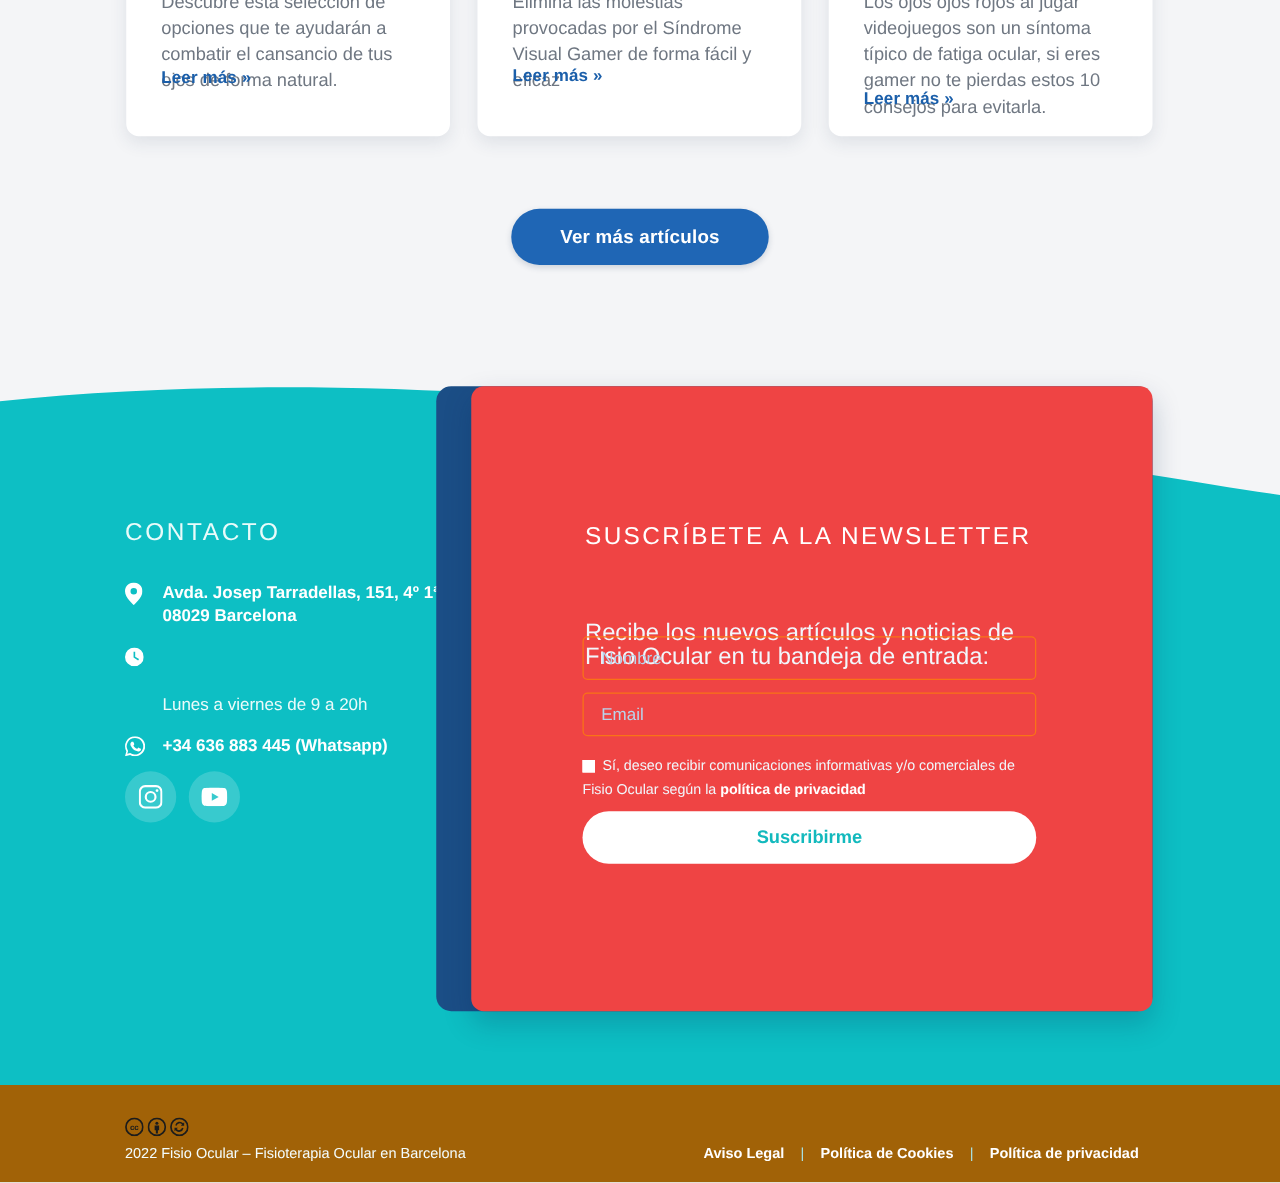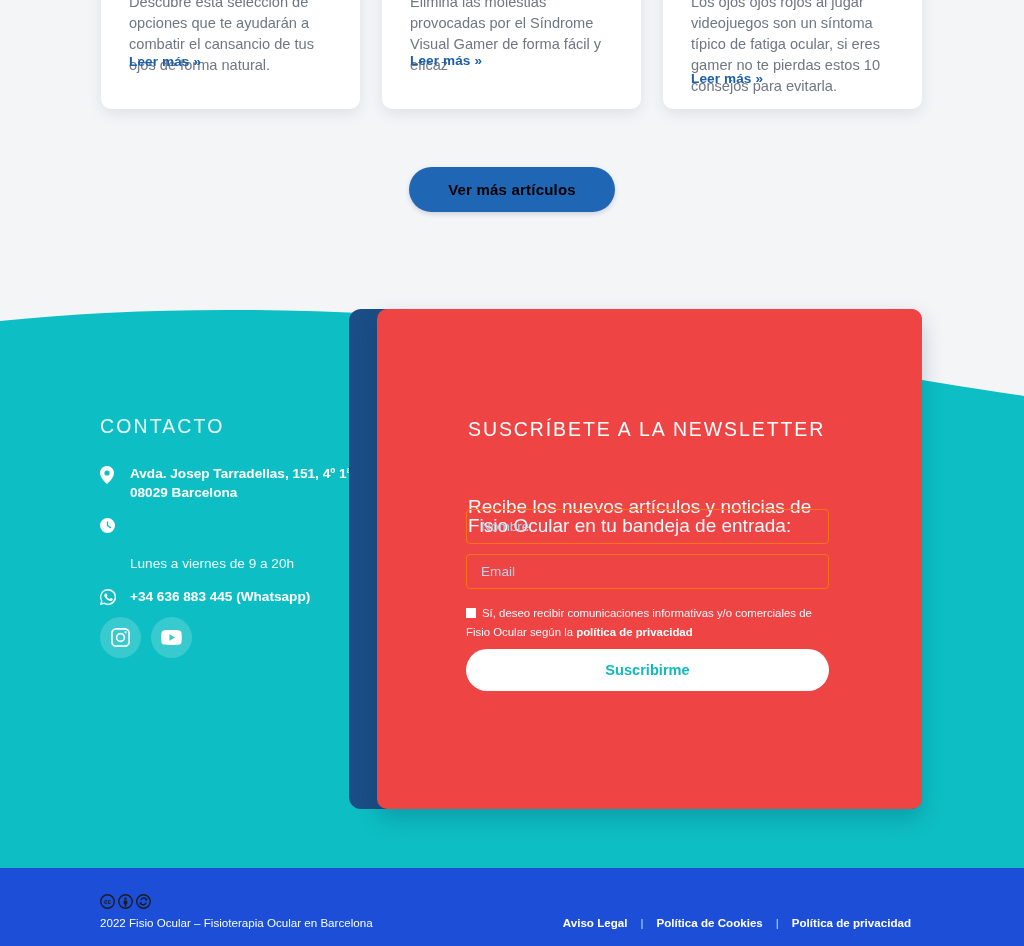--- a/index.html
+++ b/index.html
@@ -70,21 +70,21 @@
   .cta-wrap {
     position: absolute;
     top: 167px;
     left: 0;
     width: 1024px;
     text-align: center;
   }
   .cta-button {
     display: inline-block;
     background: #1f66b5;
-    color: #000000;
+    color: #ffffff;
     border: none;
     border-radius: 26px;
     padding: 14px 39px;
     font-size: 15px;
     font-weight: bold;
     letter-spacing: 0.2px;
     cursor: pointer;
     font-family: "Liberation Sans", sans-serif;
     box-shadow: 0 2px 5px rgba(20,50,90,0.18);
   }
@@ -258,21 +258,21 @@
     font-family: "Liberation Sans", sans-serif;
   }
 
   
   .footer-bar {
     position: absolute;
     left: 0;
     bottom: 0;
     width: 1024px;
     height: 78px;
-    background: #1d4ed8;
+    background: #a16207;
   }
   .cc-icons {
     position: absolute;
     left: 100px;
     top: 26px;
     display: flex;
     gap: 3px;
   }
   .cc-icons svg { display: block; }
   .copyright {

